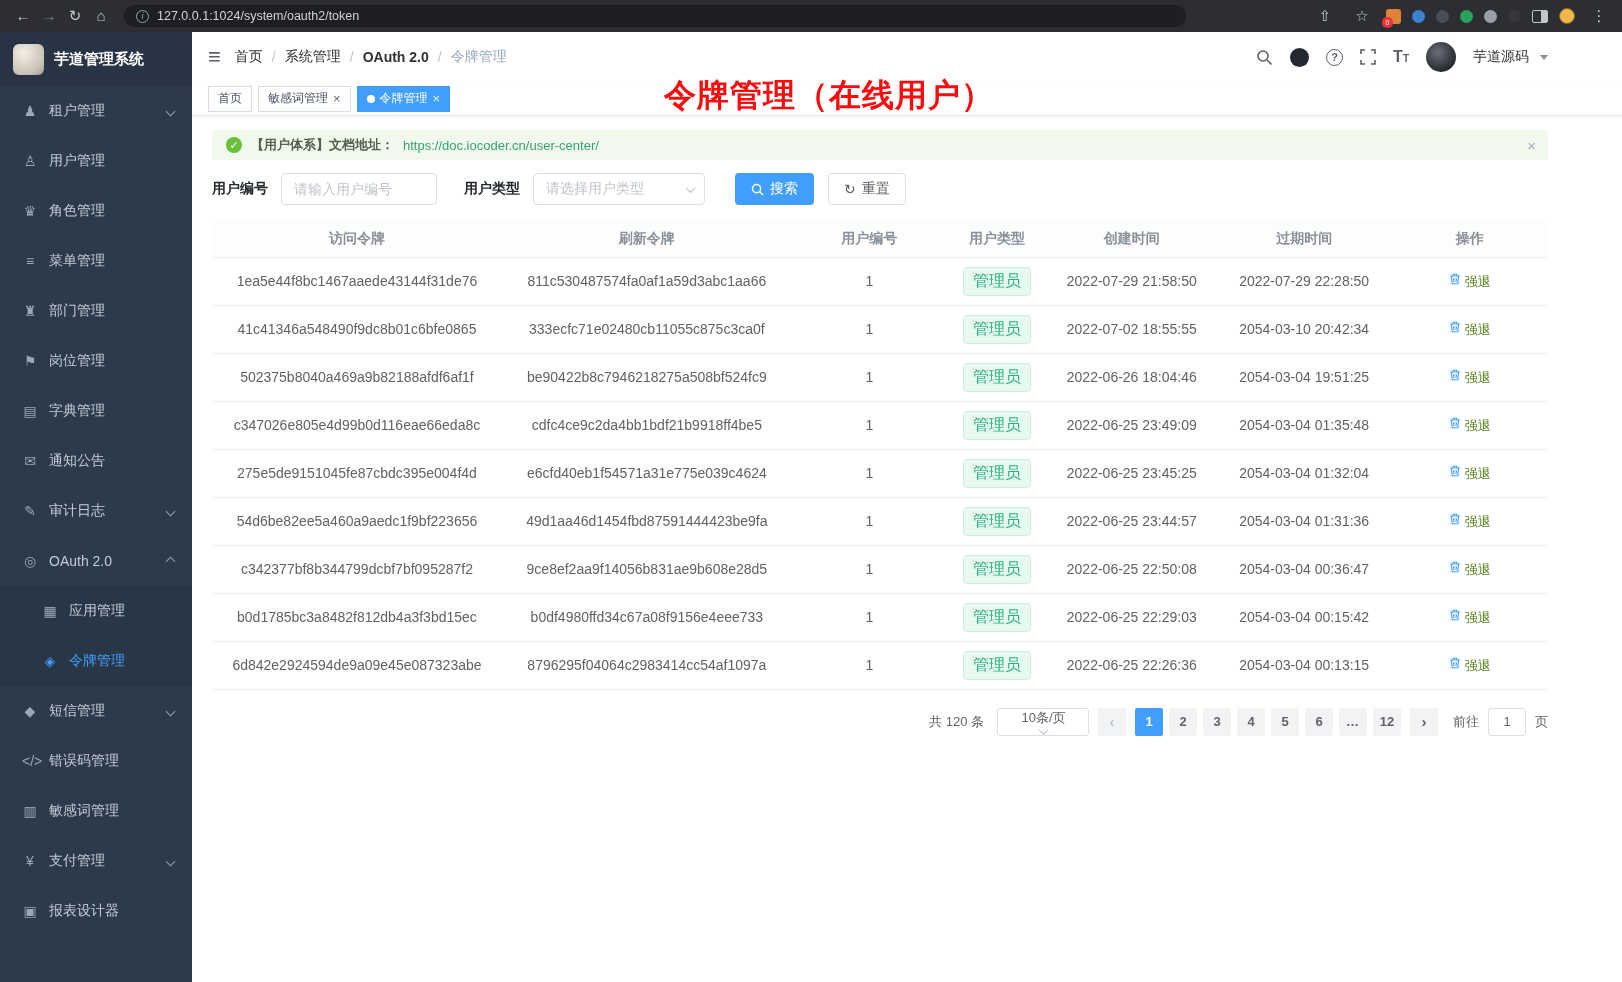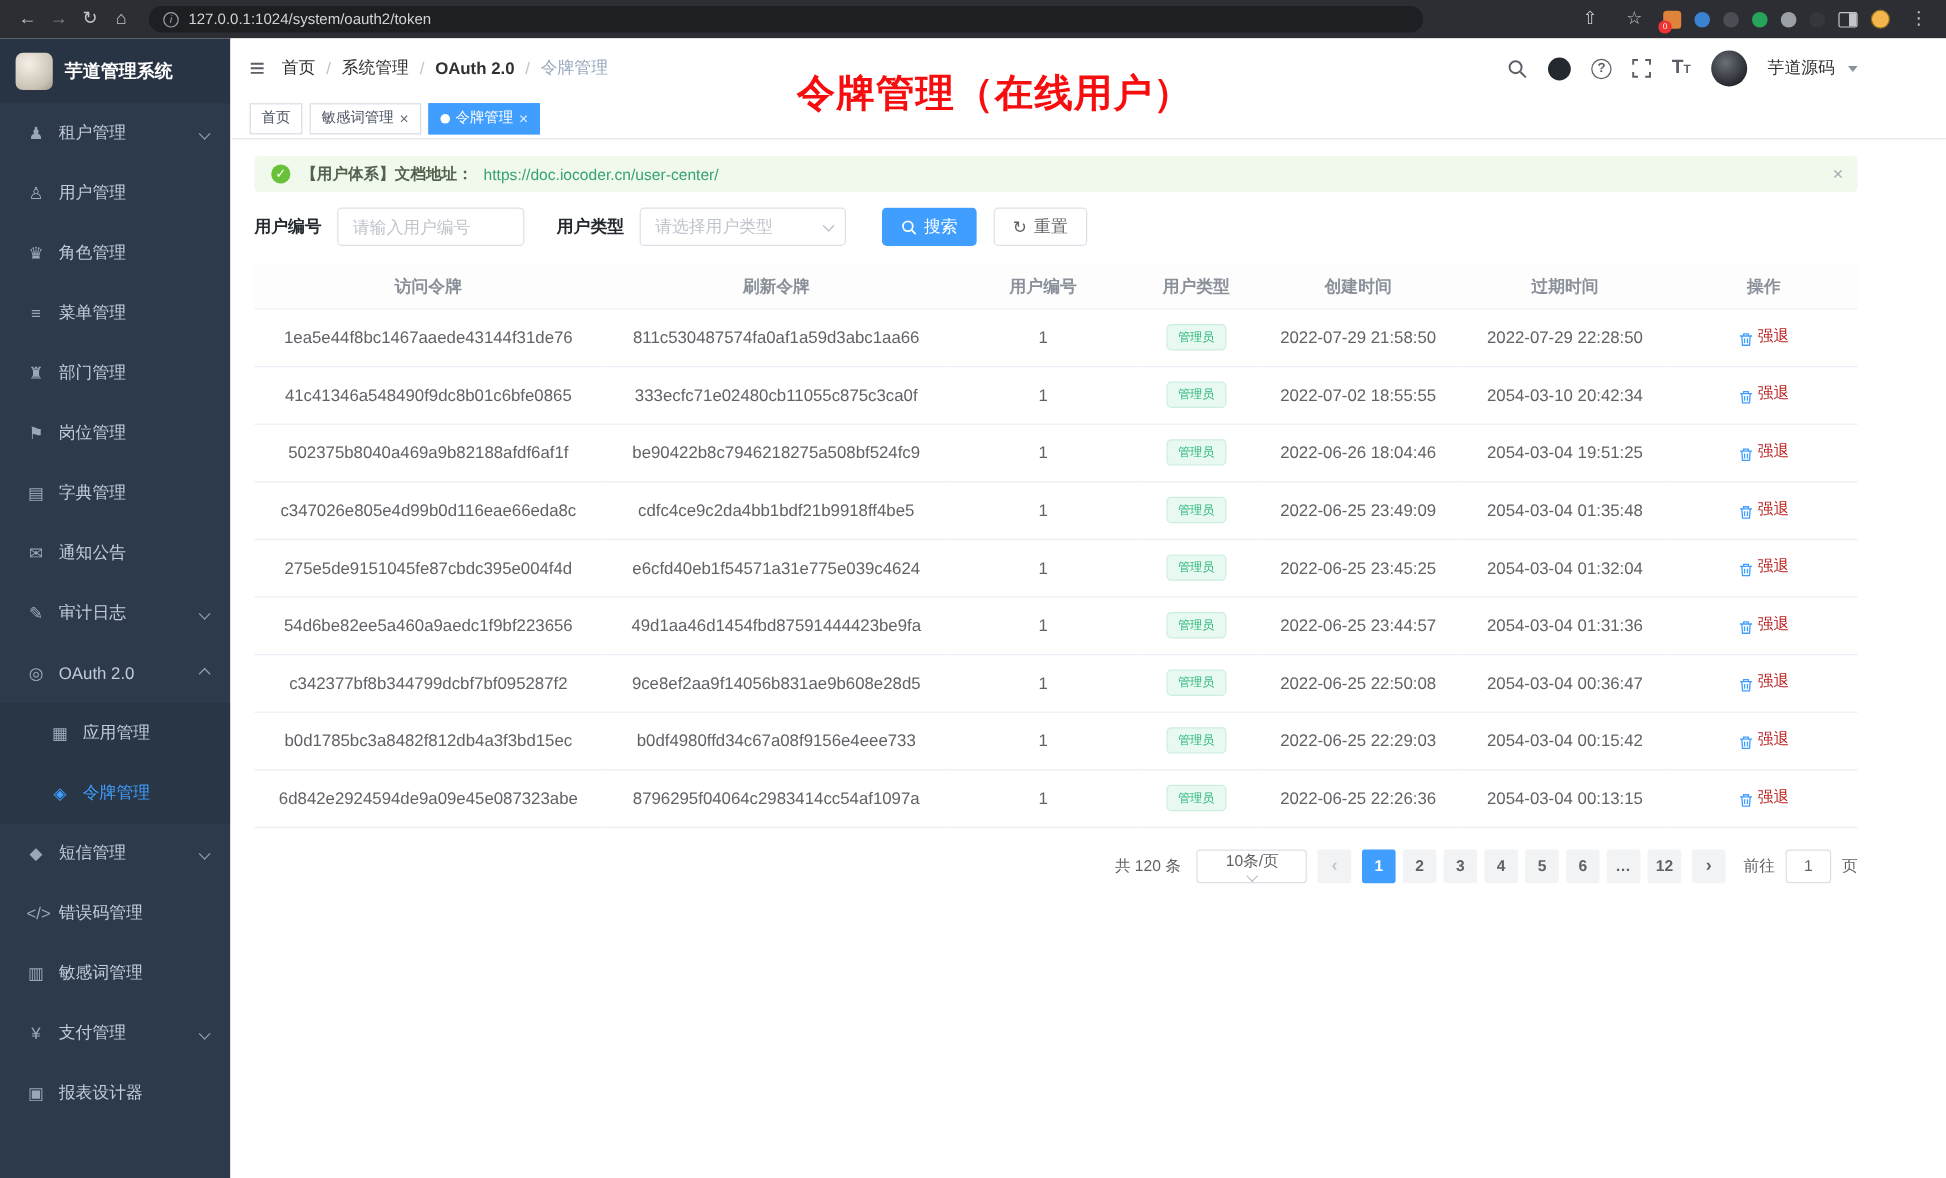--- a/index.html
+++ b/index.html
@@ -91,37 +91,37 @@
   .f-select .ph { color: #c0c4cc; }
   .sel-caret { width: 7px; height: 7px; border-right: 1.4px solid #b9bec7; border-bottom: 1.4px solid #b9bec7; transform: rotate(45deg) translate(-1px,-1px); flex: 0 0 auto; }
   .btn { height: 32px; border-radius: 4px; font-size: 14px; display: inline-flex; align-items: center; gap: 6px; padding: 0 15px; border: 1px solid transparent; font-family: inherit; }
   .btn.primary { background: #409eff; color: #fff; margin-left: 30px; }
   .btn.plain { background: #fff; border-color: #dcdfe6; color: #606266; margin-left: 14px; }
   .btn .r-ic { font-size: 14px; line-height: 1; }
 
   .data-table { width: 100%; border-collapse: collapse; font-size: 14px; color: #606266; table-layout: fixed; }
   .data-table th { height: 36px; font-weight: 700; color: #8a9099; text-align: center; border-bottom: 1px solid #ebeef5; background: #fdfdfd; }
   .data-table td { height: 48px; text-align: center; border-bottom: 1px solid #ebeef5; white-space: nowrap; overflow: hidden; }
-  .badge { display: inline-block; padding: 3px 9px; font-size: 10px; border-radius: 4px; background: #e7f9f0; color: #28b578; border: 1px solid #cdeedd; }
-  .op-link { color: #b91c1c; font-size: 13px; display: inline-flex; align-items: flex-end; gap: 4px; text-decoration: none; }
+  .badge { display: inline-block; padding: 3px 9px; font-size: 16px; border-radius: 4px; background: #e7f9f0; color: #28b578; border: 1px solid #cdeedd; }
+  .op-link { color: #4d7c0f; font-size: 13px; display: inline-flex; align-items: flex-start; gap: 4px; text-decoration: none; }
   .op-link svg { display: block; }
 
   .pagination { display: flex; justify-content: flex-end; align-items: center; gap: 9px; margin-top: 18px; font-size: 13px; color: #606266; }
   .pg-total { margin-right: 4px; }
   .pg-size { width: 92px; height: 28px; border: 1px solid #dcdfe6; border-radius: 3px; display: flex; align-items: center; justify-content: space-between; padding: 0 8px 0 9px; font-size: 13px; background: #fff; flex-direction: column; }
   .pg-arrow { width: 28px; height: 28px; border: none; background: #f2f3f5; border-radius: 2px; font-size: 15px; font-weight: 700; color: #606266; font-family: inherit; }
   .pg-arrow.prev { color: #c0c4cc; }
   .pages { display: flex; gap: 6px; }
   .page-btn { min-width: 28px; height: 28px; border: none; background: #f2f3f5; border-radius: 2px; color: #606266; font-size: 13px; font-weight: 600; font-family: inherit; padding: 0 6px; }
   .page-btn.active { background: #409eff; color: #fff; }
   .page-btn.more { letter-spacing: 1px; font-weight: 700; }
   .pg-goto-label { margin-left: 6px; }
   .pg-goto-input { width: 38px; height: 28px; border: 1px solid #dcdfe6; border-radius: 3px; text-align: center; font-size: 13px; color: #606266; outline: none; font-family: inherit; }
 
-  .annotation { position: absolute; left: 664px; top: 56px; font-size: 32px; font-weight: 700; color: #f70d0d; z-index: 50; letter-spacing: 1px; white-space: nowrap; }
+  .annotation { position: absolute; left: 664px; top: 74px; font-size: 32px; font-weight: 700; color: #f70d0d; z-index: 50; letter-spacing: 1px; white-space: nowrap; }
 </style>
 </head>
 <body>
 
 <div class="browser-bar" data-interactable="false">
   <span class="bicon" data-interactable="true">←</span>
   <span class="bicon dim" data-interactable="true">→</span>
   <span class="bicon" data-interactable="true">↻</span>
   <span class="bicon" data-interactable="true">⌂</span>
   <div class="url-pill" data-interactable="true">

